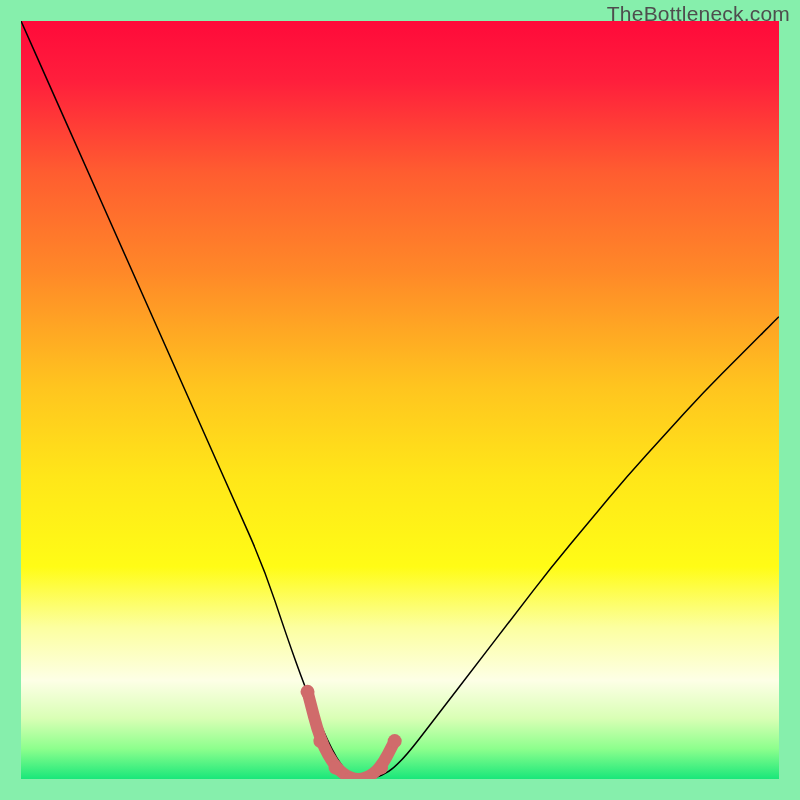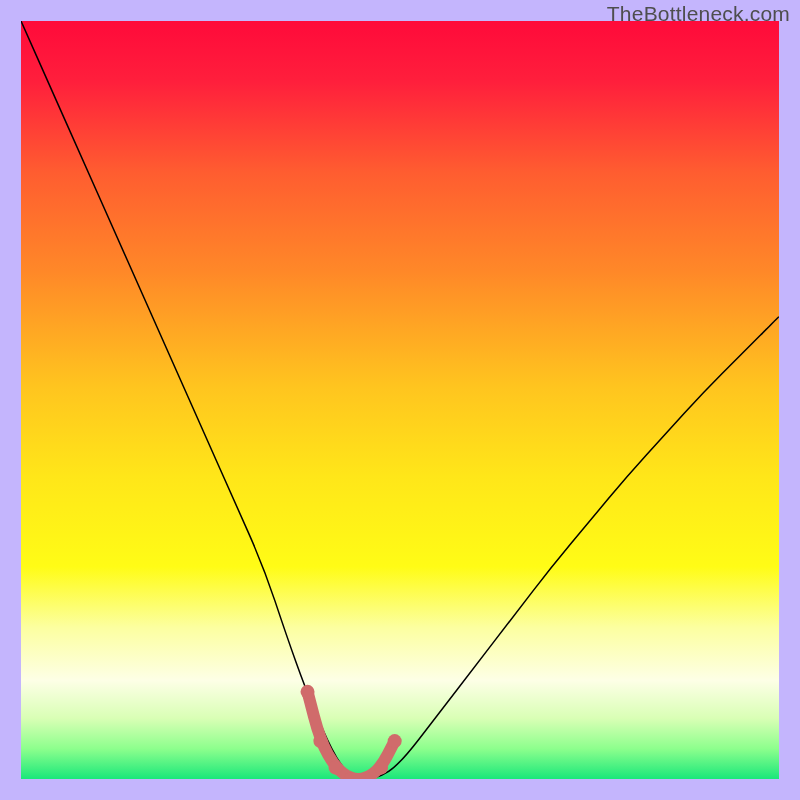--- a/index.html
+++ b/index.html
@@ -8,21 +8,21 @@
     width: 800px;
     height: 800px;
     background: #000;
     overflow: hidden;
     font-family: Arial, Helvetica, sans-serif;
   }
   .stage {
     position: relative;
     width: 800px;
     height: 800px;
-    background: #c4b5fd;
+    background: #86efac;
   }
   .plot {
     position: absolute;
     left: 21px;
     top: 21px;
     width: 758px;
     height: 758px;
   }
   .watermark {
     position: absolute;

